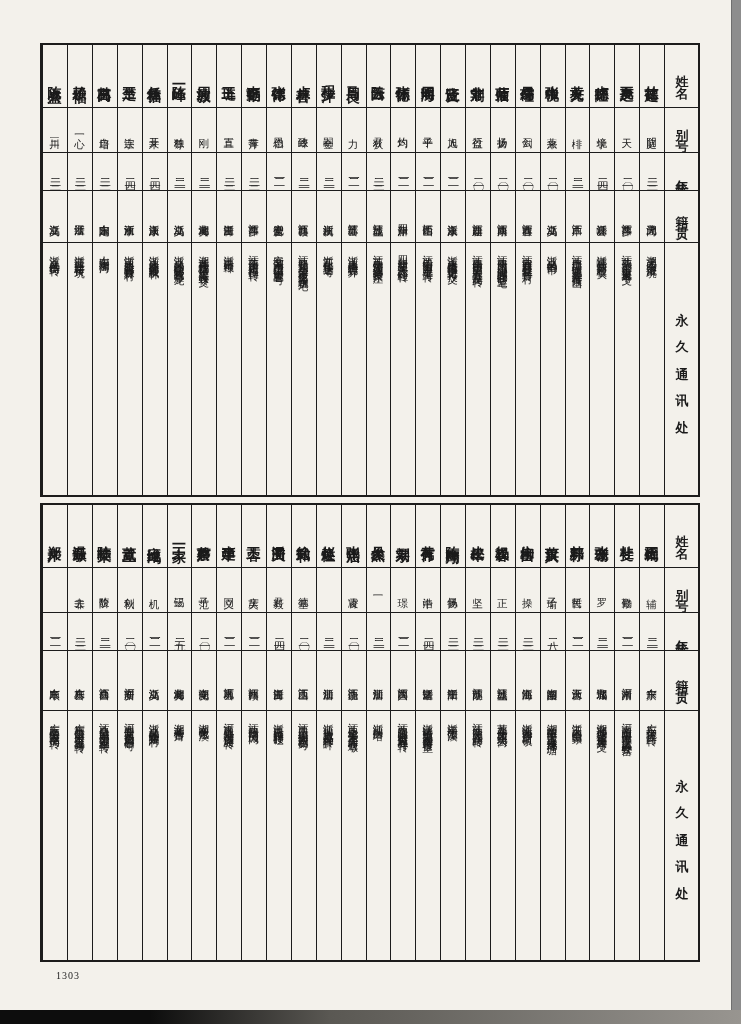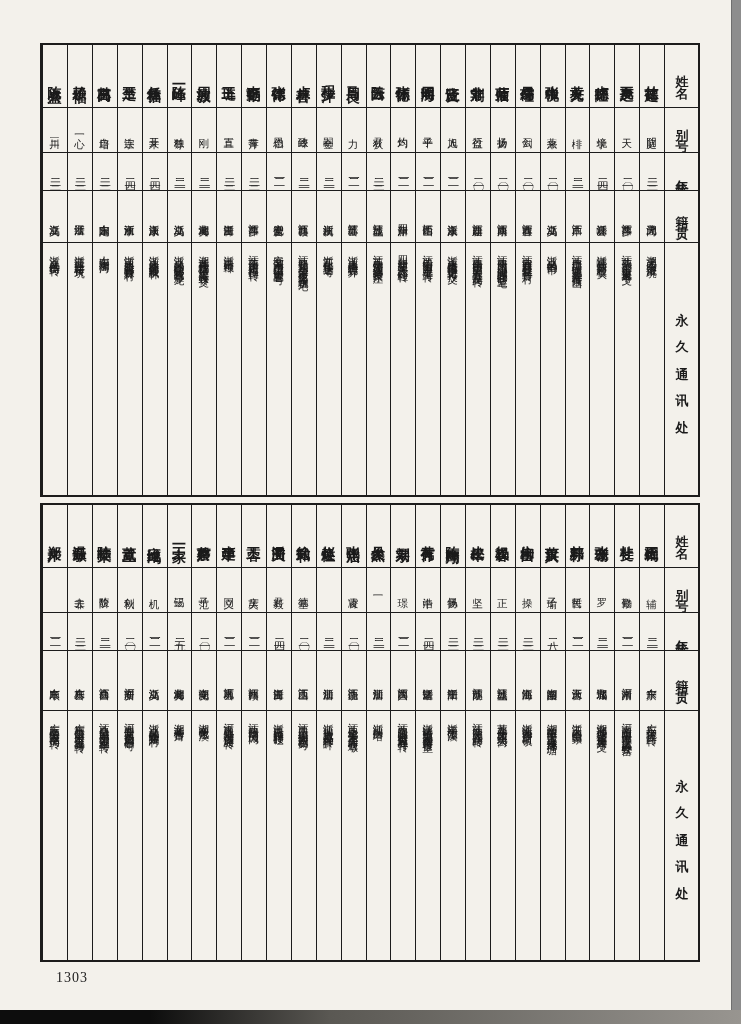--- a/index.html
+++ b/index.html
@@ -37,21 +37,21 @@
   .c-addr{flex:1 1 auto;align-items:flex-start;font-size:10.5px;letter-spacing:1.5px;padding-top:4px;border-bottom:none;}
 
   .hdr{font-weight:700;}
   .hdr .vt{font-size:13px;}
   .hdr-pair{letter-spacing:11px;}
   .hdr-addr{letter-spacing:27px;}
   .col-header .c-addr{align-items:center;padding-top:0;}
 
   .page-number{
     position:absolute;left:56px;top:970px;
-    font-family:"Liberation Serif",serif;font-size:14px;color:#222;letter-spacing:1px;
+    font-family:"Liberation Serif",serif;font-size:10px;color:#222;letter-spacing:1px;
   }
 </style>
 </head>
 <body>
 
 <div class="dir-table" id="table-top">
   <div class="col col-header hdr">
     <div class="cell c-name">
         <span class="vt hdr-pair">姓名</span>
       </div>

